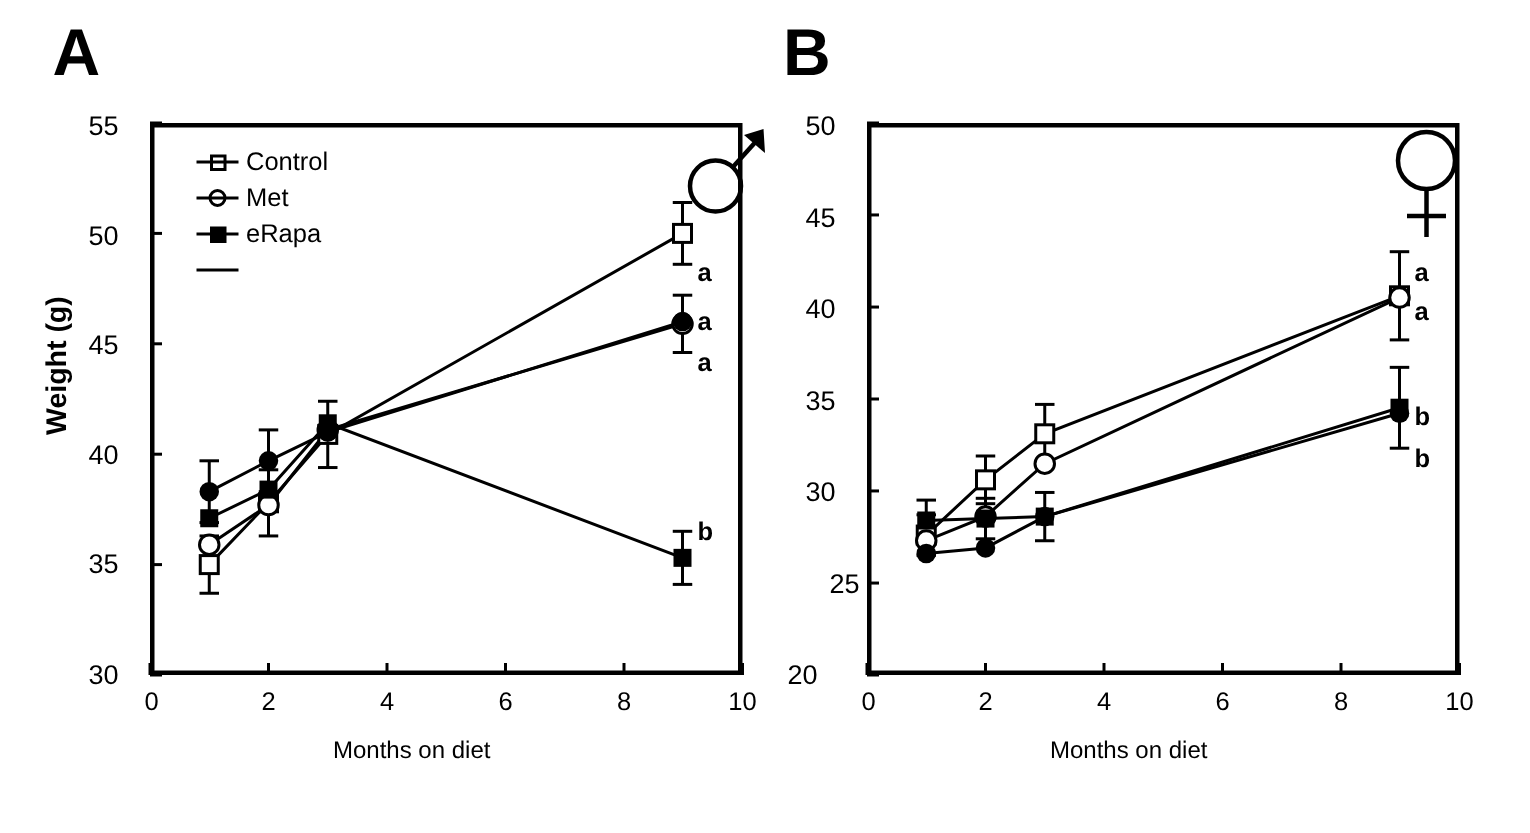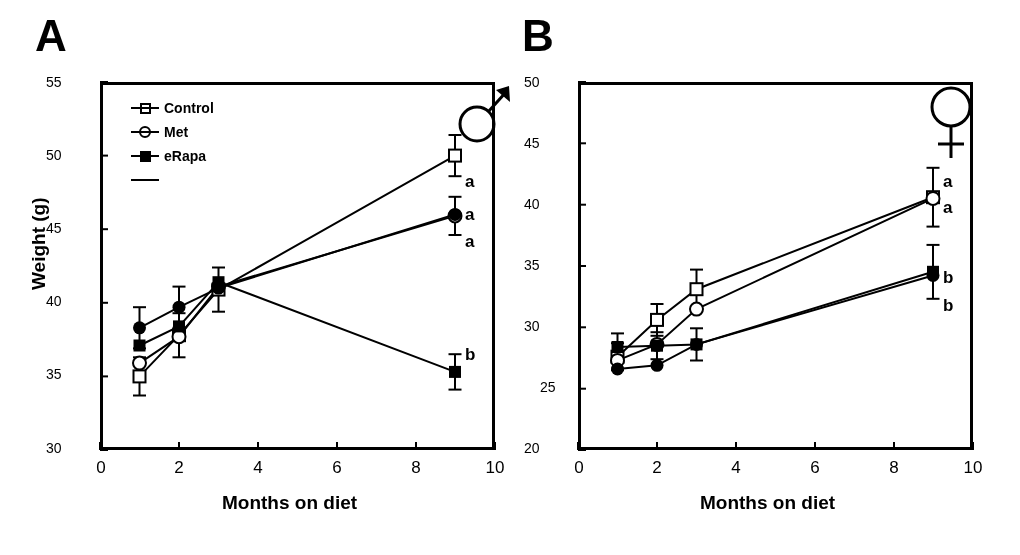--- a/index.html
+++ b/index.html
@@ -10,26 +10,26 @@
   #panelB{left:510px;width:510px;}
   .panel-letter{position:absolute;font-size:44px;font-weight:bold;line-height:1;}
   #letterA{left:35px;top:14px;}
   #letterB{left:12px;top:14px;}
 
   .plotbox{position:absolute;border:3px solid #000;background:#fff;box-sizing:border-box;}
   #plotA{left:100px;top:82px;width:395px;height:368px;}
   #plotB{left:68px;top:82px;width:395px;height:368px;}
 
   .ytitle{position:absolute;font-size:19px;font-weight:bold;transform:rotate(-90deg);transform-origin:left top;white-space:nowrap;}
-  .xtitle{position:absolute;font-size:19px;font-weight:bold;white-space:nowrap;}
-
-  .ytick{position:absolute;font-size:14px;text-align:left;width:46px;}
+  .xtitle{position:absolute;font-size:16px;font-weight:normal;white-space:nowrap;}
+
+  .ytick{position:absolute;font-size:18px;text-align:center;width:46px;}
   .xtick{position:absolute;font-size:17px;text-align:center;width:26px;}
 
-  .legend{position:absolute;font-size:14px;font-weight:bold;}
+  .legend{position:absolute;font-size:17px;font-weight:normal;}
   .legend-row{display:flex;align-items:center;height:24px;}
   .legend-sym{width:34px;display:flex;justify-content:center;align-items:center;}
   .legend-label{margin-left:2px;}
 
   .sym{display:block;}
   .sq-open{width:11px;height:11px;border:2.2px solid #000;background:#fff;box-sizing:border-box;}
   .sq-fill{width:11px;height:11px;background:#000;}
   .ci-open{width:12px;height:12px;border:2.2px solid #000;border-radius:50%;background:#fff;box-sizing:border-box;}
   .ci-fill{width:12px;height:12px;background:#000;border-radius:50%;}
 
@@ -184,21 +184,21 @@
       </g>
     </svg>
   </div>
 
   <div class="panel" id="panelB">
 
     <div class="panel-letter" id="letterB">B</div>
 
     <div class="plotbox" id="plotB"></div>
 
-    <div class="ytick" style="left:14px;top:440px;">20</div>
+    <div class="ytick" style="left:2px;top:440px;">20</div>
     <div class="ytick" style="left:30px;top:379px;">25</div>
     <div class="ytick" style="left:14px;top:318px;">30</div>
     <div class="ytick" style="left:14px;top:257px;">35</div>
     <div class="ytick" style="left:14px;top:196px;">40</div>
     <div class="ytick" style="left:14px;top:135px;">45</div>
     <div class="ytick" style="left:14px;top:74px;">50</div>
 
     <div class="xtick" style="left:56px;top:458px;">0</div>
     <div class="xtick" style="left:134px;top:458px;">2</div>
     <div class="xtick" style="left:213px;top:458px;">4</div>

